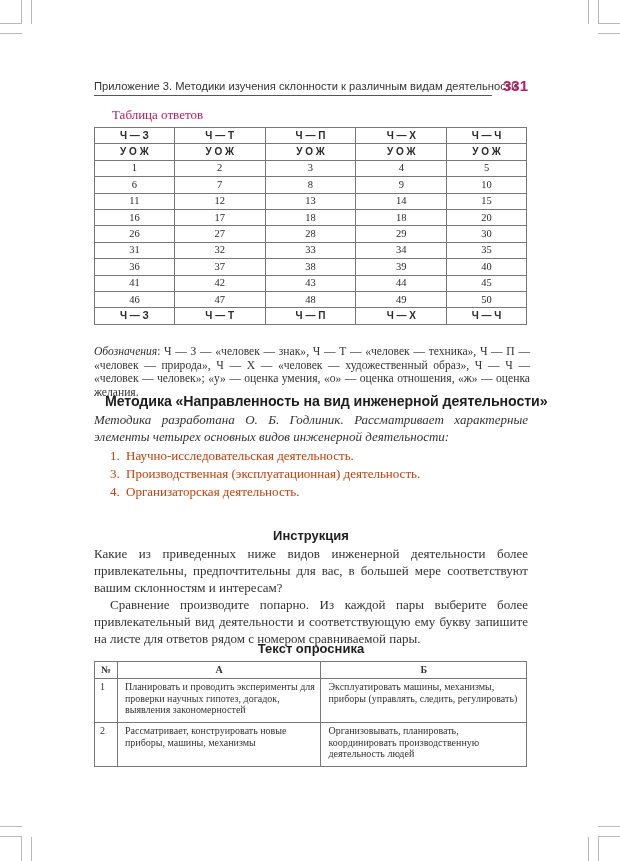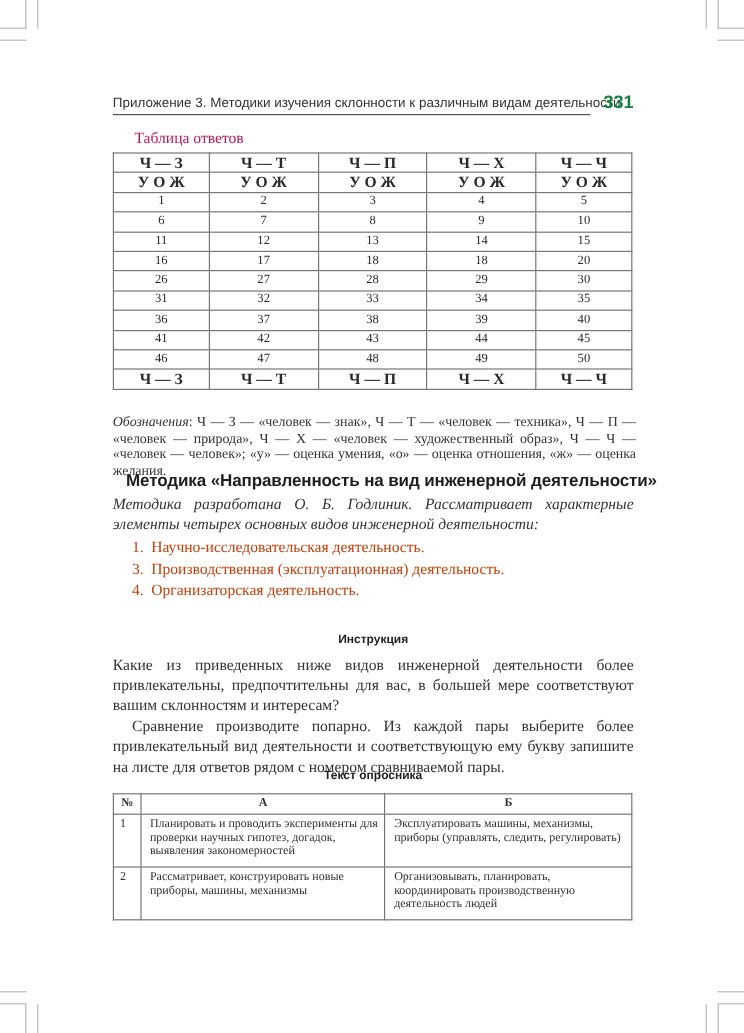--- a/index.html
+++ b/index.html
@@ -2,40 +2,40 @@
 <html><head>
 <meta charset="utf-8">
 <style>
   html, body { margin: 0; padding: 0; background: #ffffff; }
   body { width: 620px; height: 861px; position: relative; overflow: hidden; color: #2a2a2a; }
   .crop { position: absolute; background: #b8b8b8; }
   .crop.v { width: 1px; }
   .crop.h { height: 1px; }
 
   .running-head { position: absolute; left: 94px; top: 80px; width: 398px; border-bottom: 1px solid #555; font-family: "Liberation Sans", sans-serif; font-size: 11.2px; color: #333; text-align: right; padding-bottom: 2px; line-height: 13px; white-space: nowrap; }
-  .page-number { position: absolute; left: 503px; top: 77px; font-family: "Liberation Sans", sans-serif; font-weight: bold; font-size: 15px; color: #15803d; }
+  .page-number { position: absolute; left: 503px; top: 77px; font-family: "Liberation Sans", sans-serif; font-weight: bold; font-size: 15px; color: #be185d; }
 
   .serif { font-family: "Liberation Serif", serif; }
   .table-caption { position: absolute; left: 112px; top: 107px; font-size: 13px; color: #be185d; }
 
   table { border-collapse: collapse; }
   .answers { position: absolute; left: 94px; top: 127px; width: 433px; font-family: "Liberation Serif", serif; font-size: 10.5px; color: #2a2a2a; }
   .answers td { border: 1px solid #777; text-align: center; height: 15.4px; padding: 0; line-height: 14px; }
-  .answers td.bold { font-weight: bold; font-family: Liberation Serif, serif; font-size: 13px; }
+  .answers td.bold { font-weight: bold; font-family: Liberation Sans, sans-serif; font-size: 10px; }
   .answers col.c1 { width: 80px; } .answers col.c2 { width: 91px; } .answers col.c3 { width: 91px; } .answers col.c4 { width: 91px; } .answers col.c5 { width: 80px; }
 
   .legend { position: absolute; left: 94px; top: 345px; width: 436px; font-size: 11.6px; line-height: 13.6px; color: #333; text-align: justify; }
   .legend i { font-style: italic; }
 
   .section-title { position: absolute; left: 105px; top: 393px; font-family: "Liberation Sans", sans-serif; font-weight: bold; font-size: 14.2px; color: #1e1e1e; white-space: nowrap; letter-spacing: -0.1px; }
   .para { position: absolute; left: 94px; width: 434px; font-size: 13px; line-height: 17px; color: #333; text-align: justify; }
   .para.indent { text-indent: 16px; }
   .list { position: absolute; left: 110px; top: 447px; margin: 0; padding: 0; list-style: none; font-size: 13px; line-height: 18px; color: #c2410c; }
   .list li span.num { display: inline-block; width: 16px; }
-  .subhead { position: absolute; left: 0; width: 620px; text-align: center; font-family: "Liberation Sans", sans-serif; font-weight: bold; font-size: 10px; color: #1e1e1e; }
+  .subhead { position: absolute; left: 0; width: 620px; text-align: center; font-family: "Liberation Sans", sans-serif; font-weight: bold; font-size: 13px; color: #1e1e1e; }
   .subhead.ins { left: 94px; width: 434px; }
 
   .quest { position: absolute; left: 94px; top: 661px; width: 433px; font-family: "Liberation Serif", serif; font-size: 10px; color: #333; }
   .quest td, .quest th { border: 1px solid #777; vertical-align: top; padding: 2px 4px 2px 7px; line-height: 11.5px; text-align: left; font-weight: normal; }
   .quest th { text-align: center; font-weight: bold; padding: 2px 0; line-height: 12px; }
   .quest td.num { padding-left: 5px; }
   .quest tr.r1 td { height: 39px; }
   .quest tr.r2 td { height: 39px; }
 </style>
 </head>

